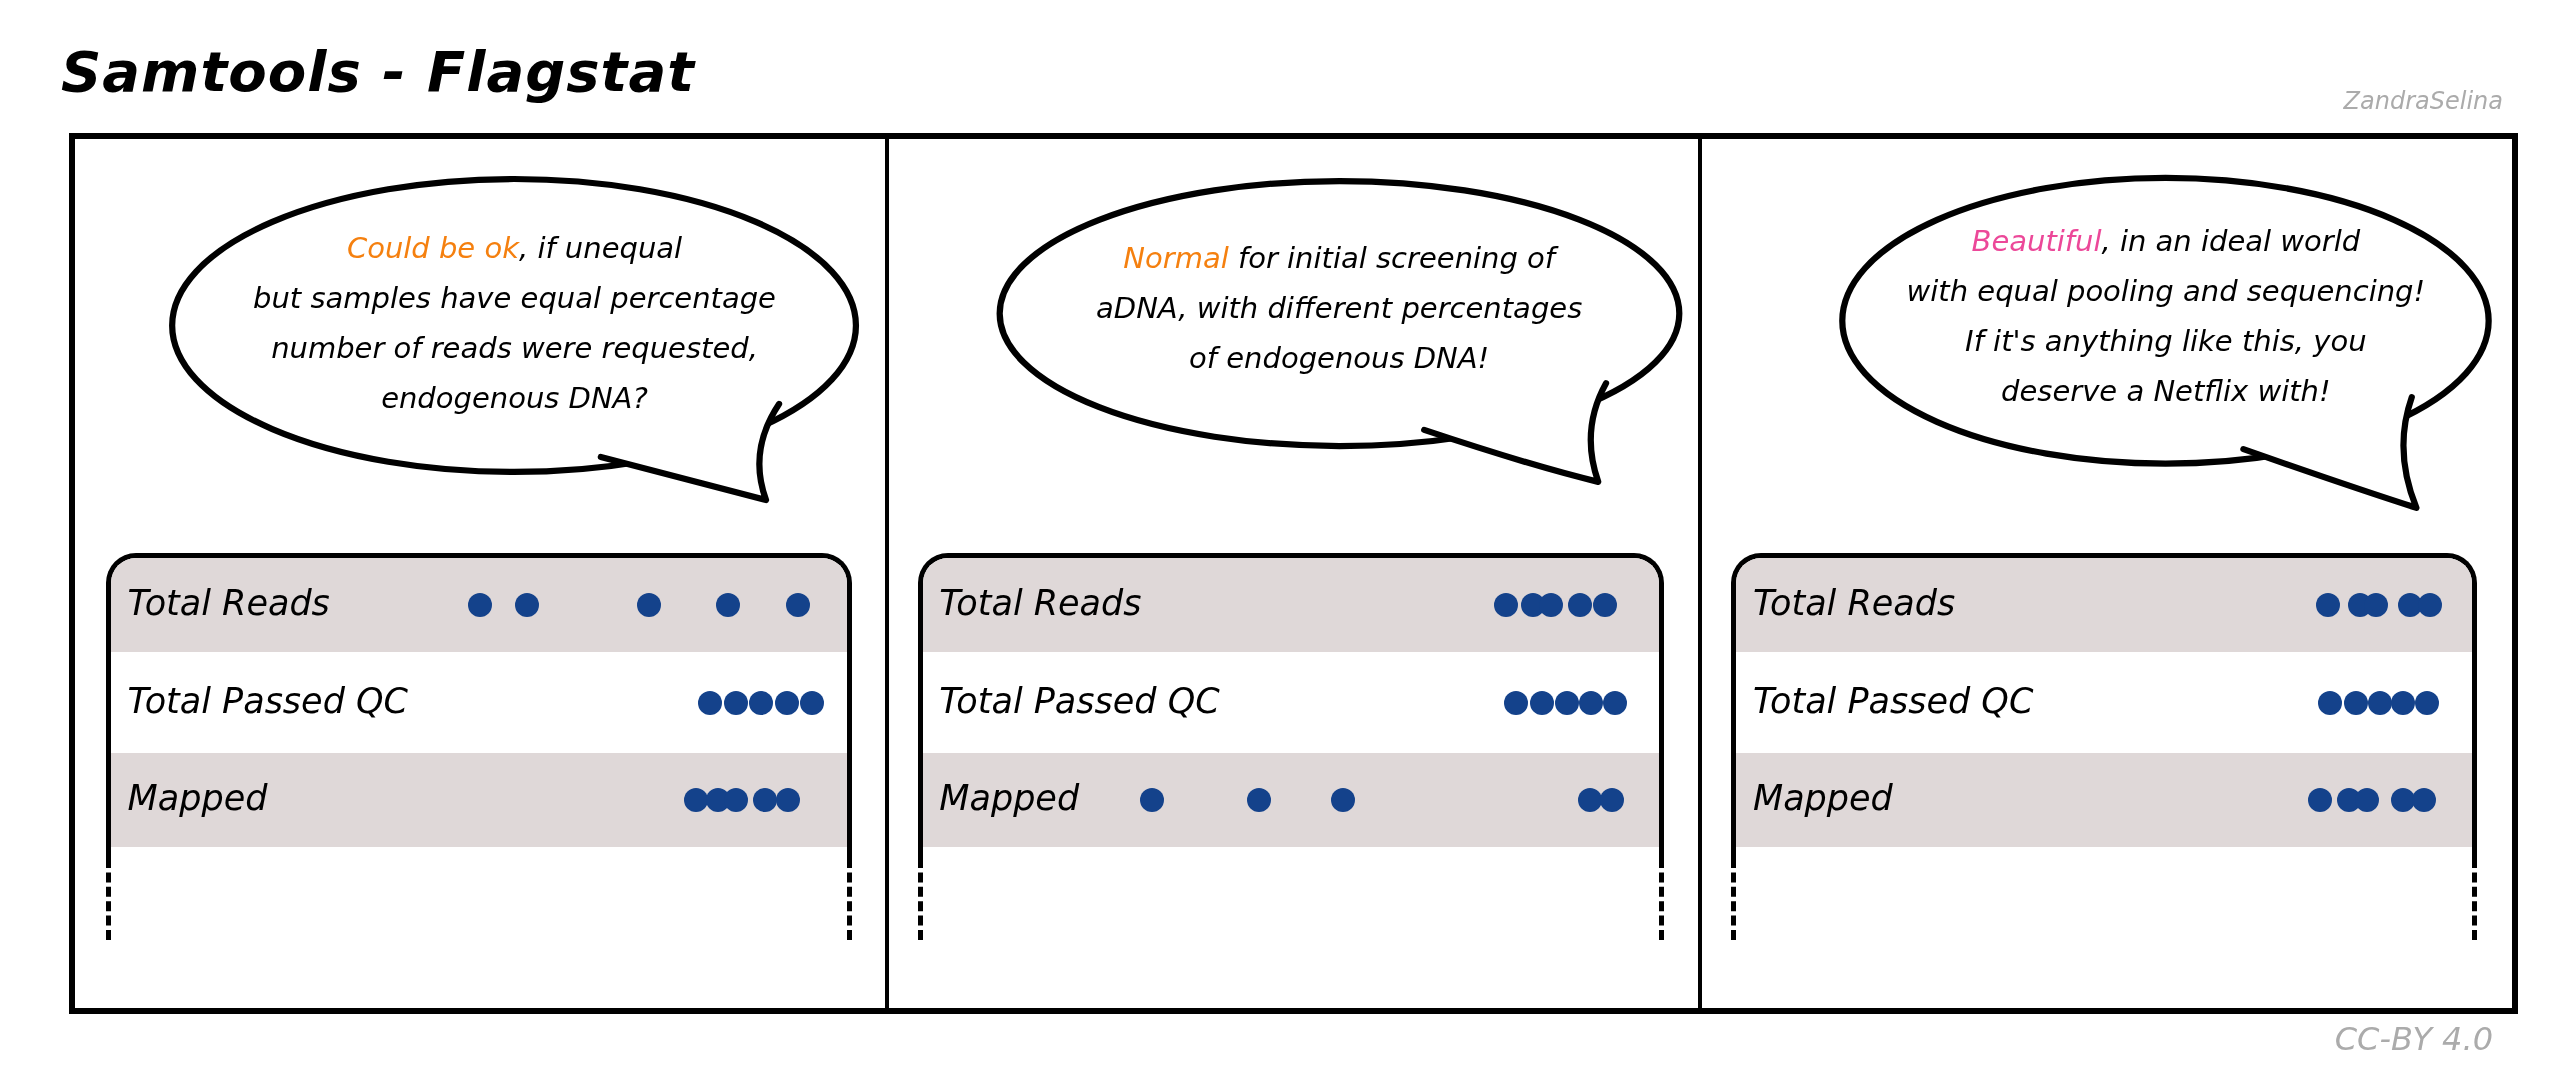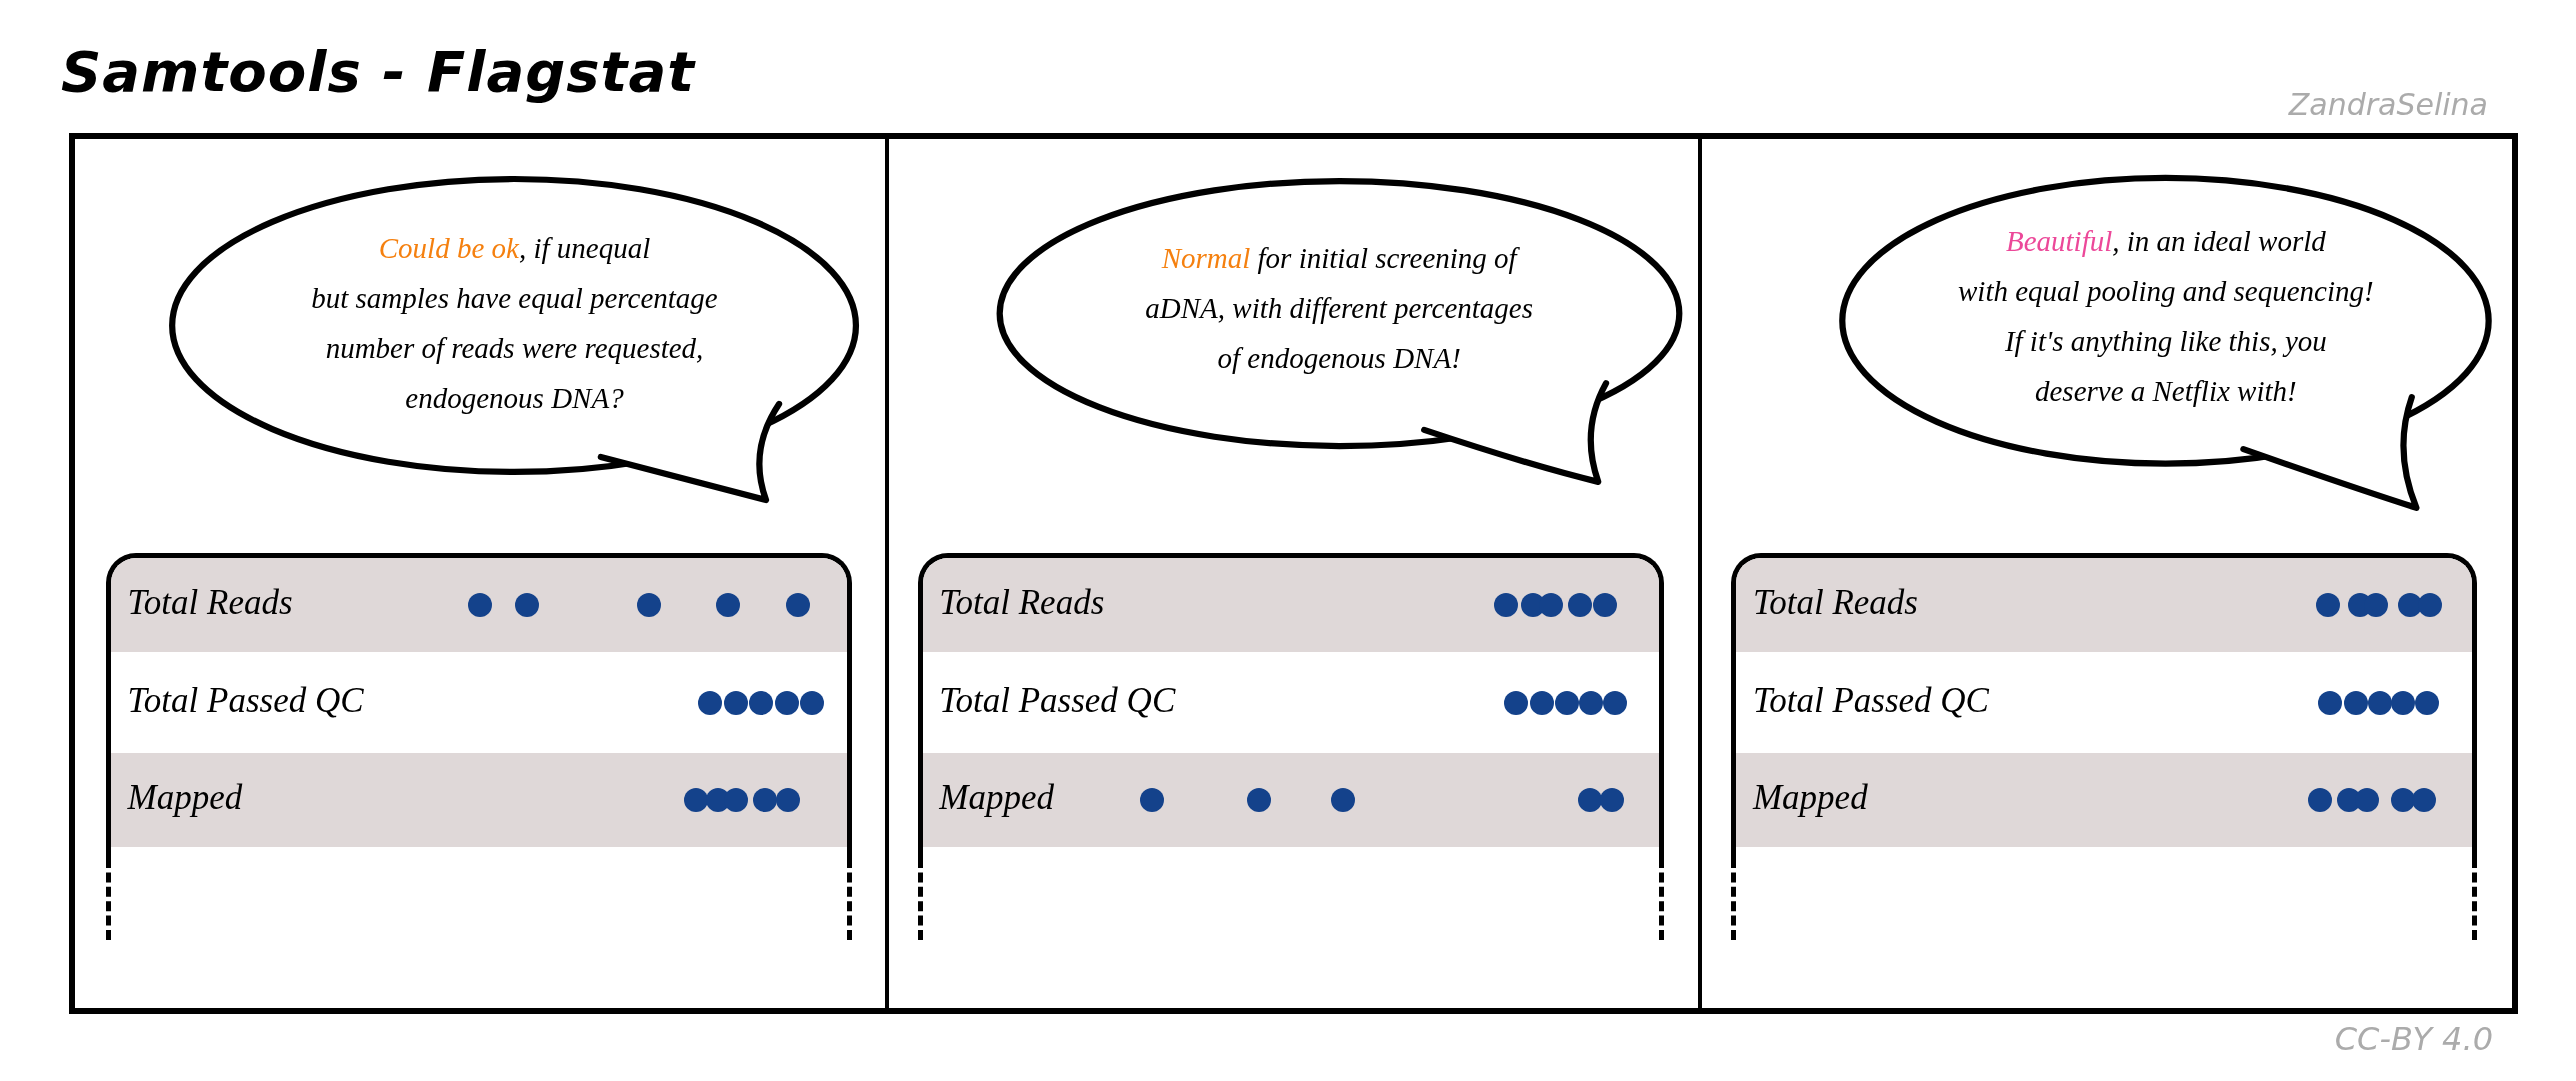--- a/index.html
+++ b/index.html
@@ -20,39 +20,38 @@
 
   .page-title {
     position: absolute; left: 61px; top: 20px;
     font-size: 56px; line-height: 104px;
     font-style: italic; font-weight: bold;
     color: var(--ink);
     letter-spacing: 1px;
     white-space: nowrap;
   }
   .artist-credit {
-    position: absolute; right: 88px; top: 87px;
-    font-size: 30px; font-style: italic;
+    position: absolute; right: 73px; top: 87px;
+    font-size: 24px; font-style: italic;
     color: var(--credit);
     white-space: nowrap;
   }
   .license-credit {
     position: absolute; right: 83px; top: 1020px;
     font-size: 32px; font-style: italic;
     color: var(--credit);
     white-space: nowrap;
   }
 
   .comic-frame {
     position: absolute; left: 69px; top: 133px;
     width: 2449px; height: 881px;
     border: 6.2px solid var(--ink);
     background: #ffffff;
     display: flex;
-    font-family: Liberation Serif, serif;
   }
   .panel { position: relative; flex: 1 1 0; height: 100%; }
   .panel + .panel { border-left: 4.2px solid var(--ink); }
 
   .speech-bubble { position: absolute; left: 0; top: 0; }
 
   .bubble-text {
     position: absolute;
     display: flex; flex-direction: column;
     align-items: center; justify-content: center;

